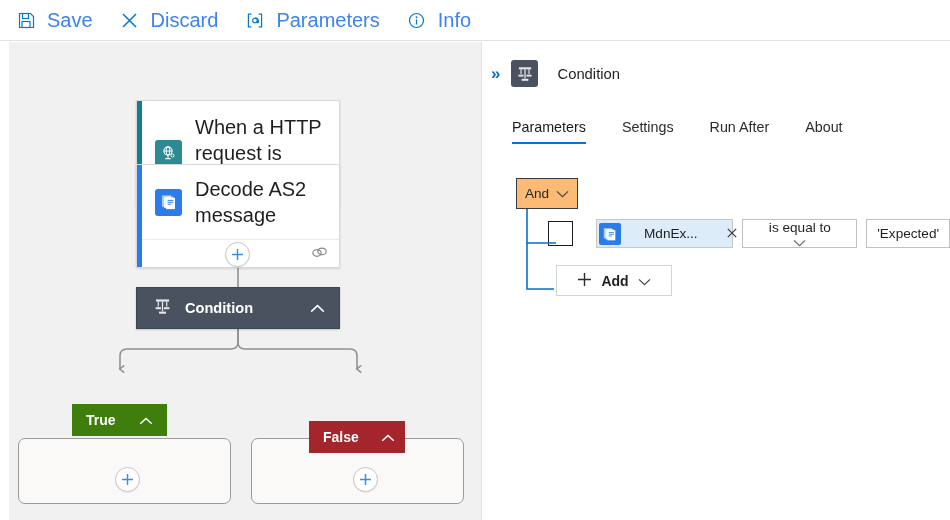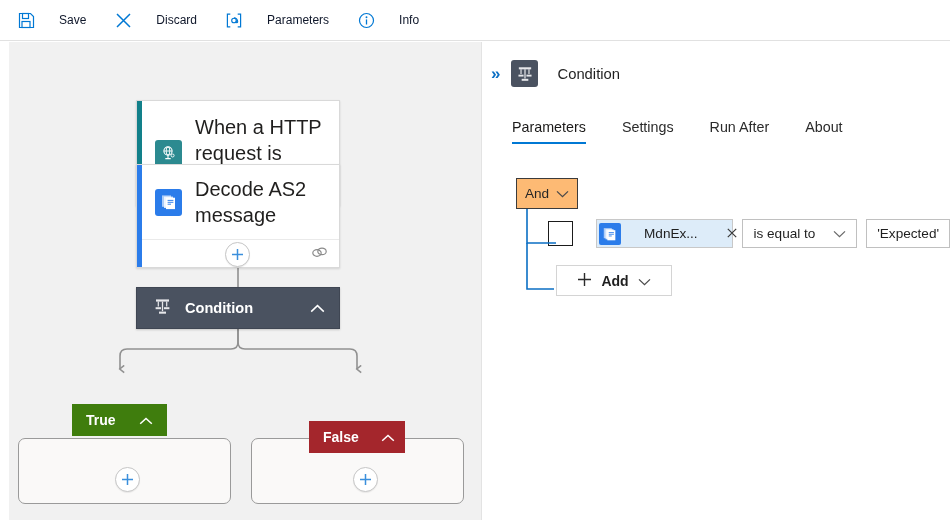--- a/index.html
+++ b/index.html
@@ -11,23 +11,23 @@
   }
   .app { position: relative; width: 950px; height: 520px; background:#fff; }
 
   
   .toolbar {
     position:absolute; left:0; top:0; width:950px; height:41px;
     background:#ffffff; border-bottom:1px solid #e1e1e1;
     display:flex; align-items:center; padding-left:14px; gap:0px;
   }
   .tb-item {
-    display:flex; align-items:center; gap:23px;
+    display:flex; align-items:center; gap:11px;
     height:41px; padding:0 13px 0 2px; margin-right:12px;
-    font-size:12px; color:#0f172a; cursor:pointer; white-space:nowrap;
+    font-size:20px; color:#3b82f6; cursor:pointer; white-space:nowrap;
   }
   .tb-ico { width:20px; height:20px; display:flex; align-items:center; justify-content:center; color:#0078d4; flex:0 0 auto;}
   .tb-ico svg { display:block; }
 
   
   .canvas {
     position:absolute; left:9px; top:42px; width:472px; height:478px;
     background:#f1f1f1; overflow:hidden;
   }
   .panel-divider { position:absolute; left:481px; top:42px; width:1px; height:478px; background:#e3e3e3; }
@@ -103,21 +103,21 @@
     margin-left:23px; height:29px; min-width:126px; border:1px solid #c8c8c8;
     background:#ddecf9; display:flex; align-items:center; gap:23px; padding:0 7px 0 2px;
     cursor:pointer;
   }
   .token-ico { width:22px; height:22px; border-radius:2px; display:flex; align-items:center; justify-content:center; flex:0 0 auto;}
   .token-txt { font-size:13.6px; color:#1f1f1f; }
   .token-x { font-size:13px; color:#3a3a3a; margin-left:6px; cursor:pointer; }
   .op-box {
     margin-left:9px; height:29px; width:123px; border:1px solid #c0c0c0; background:#fff;
     display:flex; align-items:center; justify-content:space-between; padding:0 10px;
-    font-size:13.6px; color:#1f1f1f; cursor:pointer;
+    font-size:13.6px; color:#1f1f1f; cursor:pointer;flex-direction:column;
   }
   .val-box {
     margin-left:9px; height:29px; width:91px; border:1px solid #c0c0c0; background:#fff;
     display:flex; align-items:center; justify-content:center;
     font-size:13.6px; color:#1f1f1f; cursor:text;
   }
   .add-btn {
     margin:17px 0 0 40px; width:116px; height:31px; border:1px solid #d4d4d4; background:#fff;
     display:flex; align-items:center; justify-content:center; gap:9px;
     font-size:14px; font-weight:bold; color:#1f1f1f; cursor:pointer;

